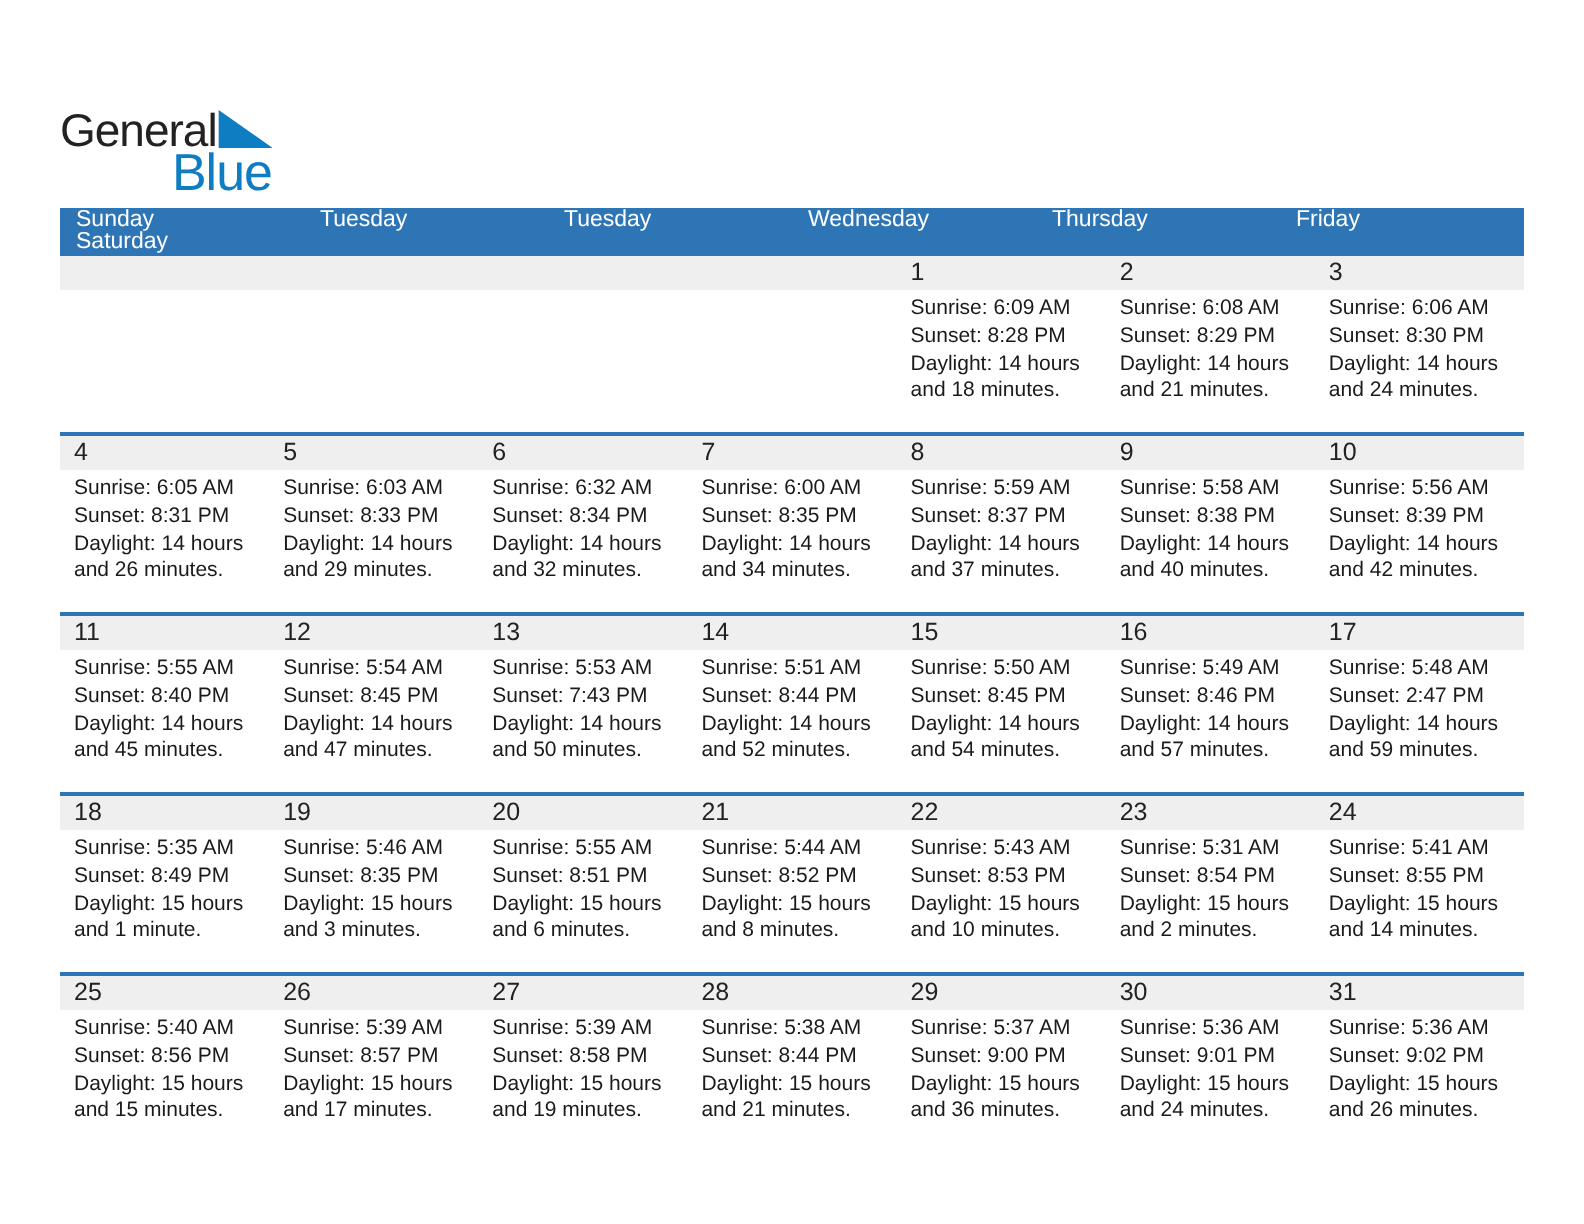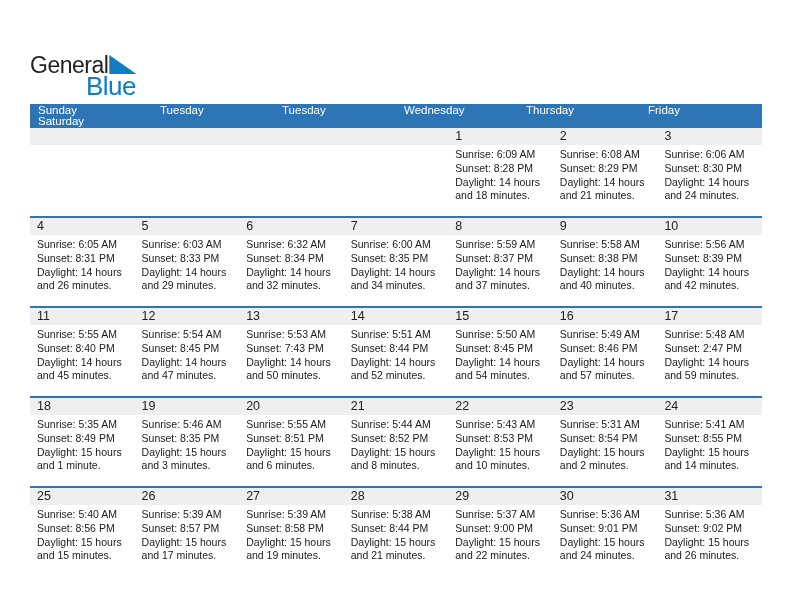--- a/index.html
+++ b/index.html
@@ -403,21 +403,21 @@
             <div>Daylight: 15 hours</div>
             <div>and 21 minutes.</div>
           </div>
         </div>
         <div class="day-cell">
           <div class="day-band">29</div>
           <div class="day-lines">
             <div>Sunrise: 5:37 AM</div>
             <div>Sunset: 9:00 PM</div>
             <div>Daylight: 15 hours</div>
-            <div>and 22 minutes.</div>
+            <div>and 36 minutes.</div>
           </div>
         </div>
         <div class="day-cell">
           <div class="day-band">30</div>
           <div class="day-lines">
             <div>Sunrise: 5:36 AM</div>
             <div>Sunset: 9:01 PM</div>
             <div>Daylight: 15 hours</div>
             <div>and 24 minutes.</div>
           </div>

